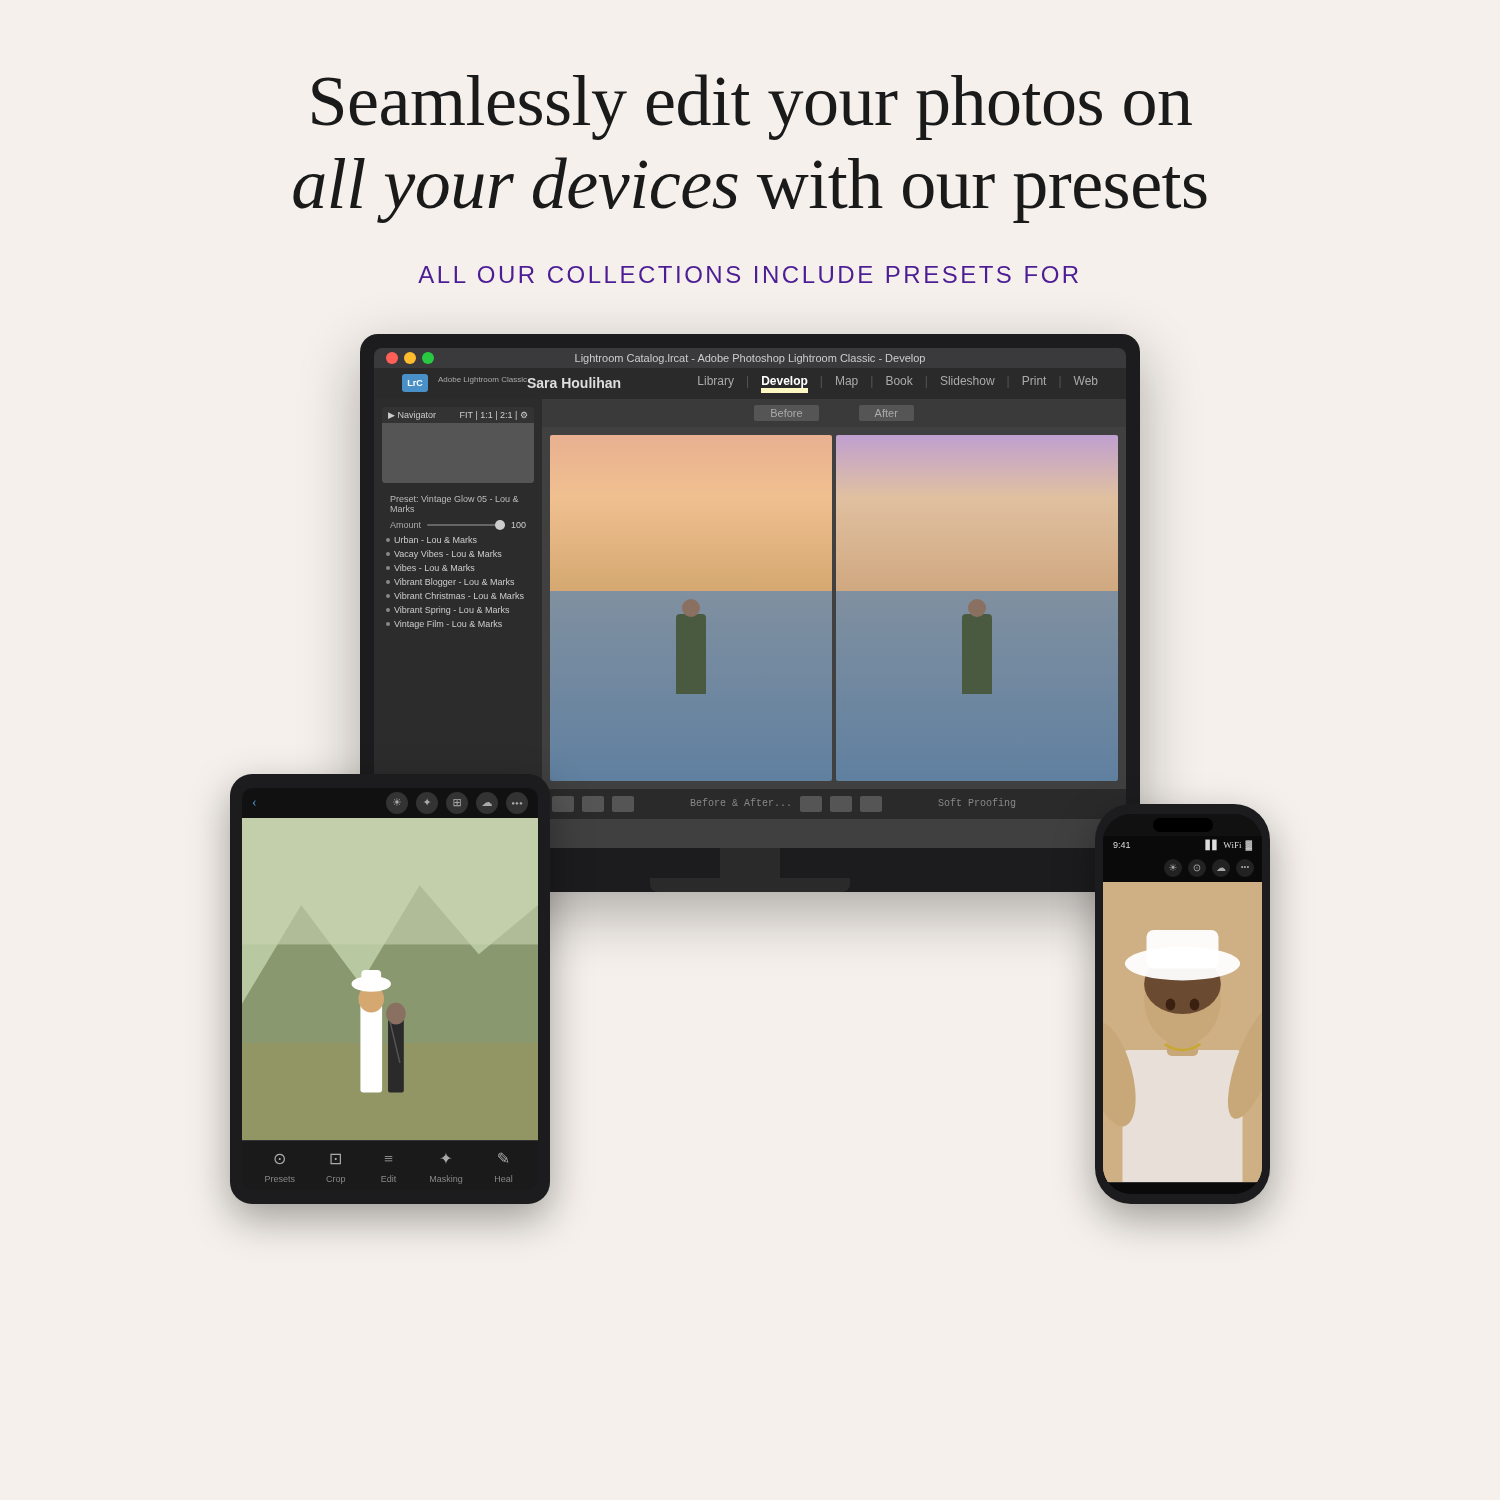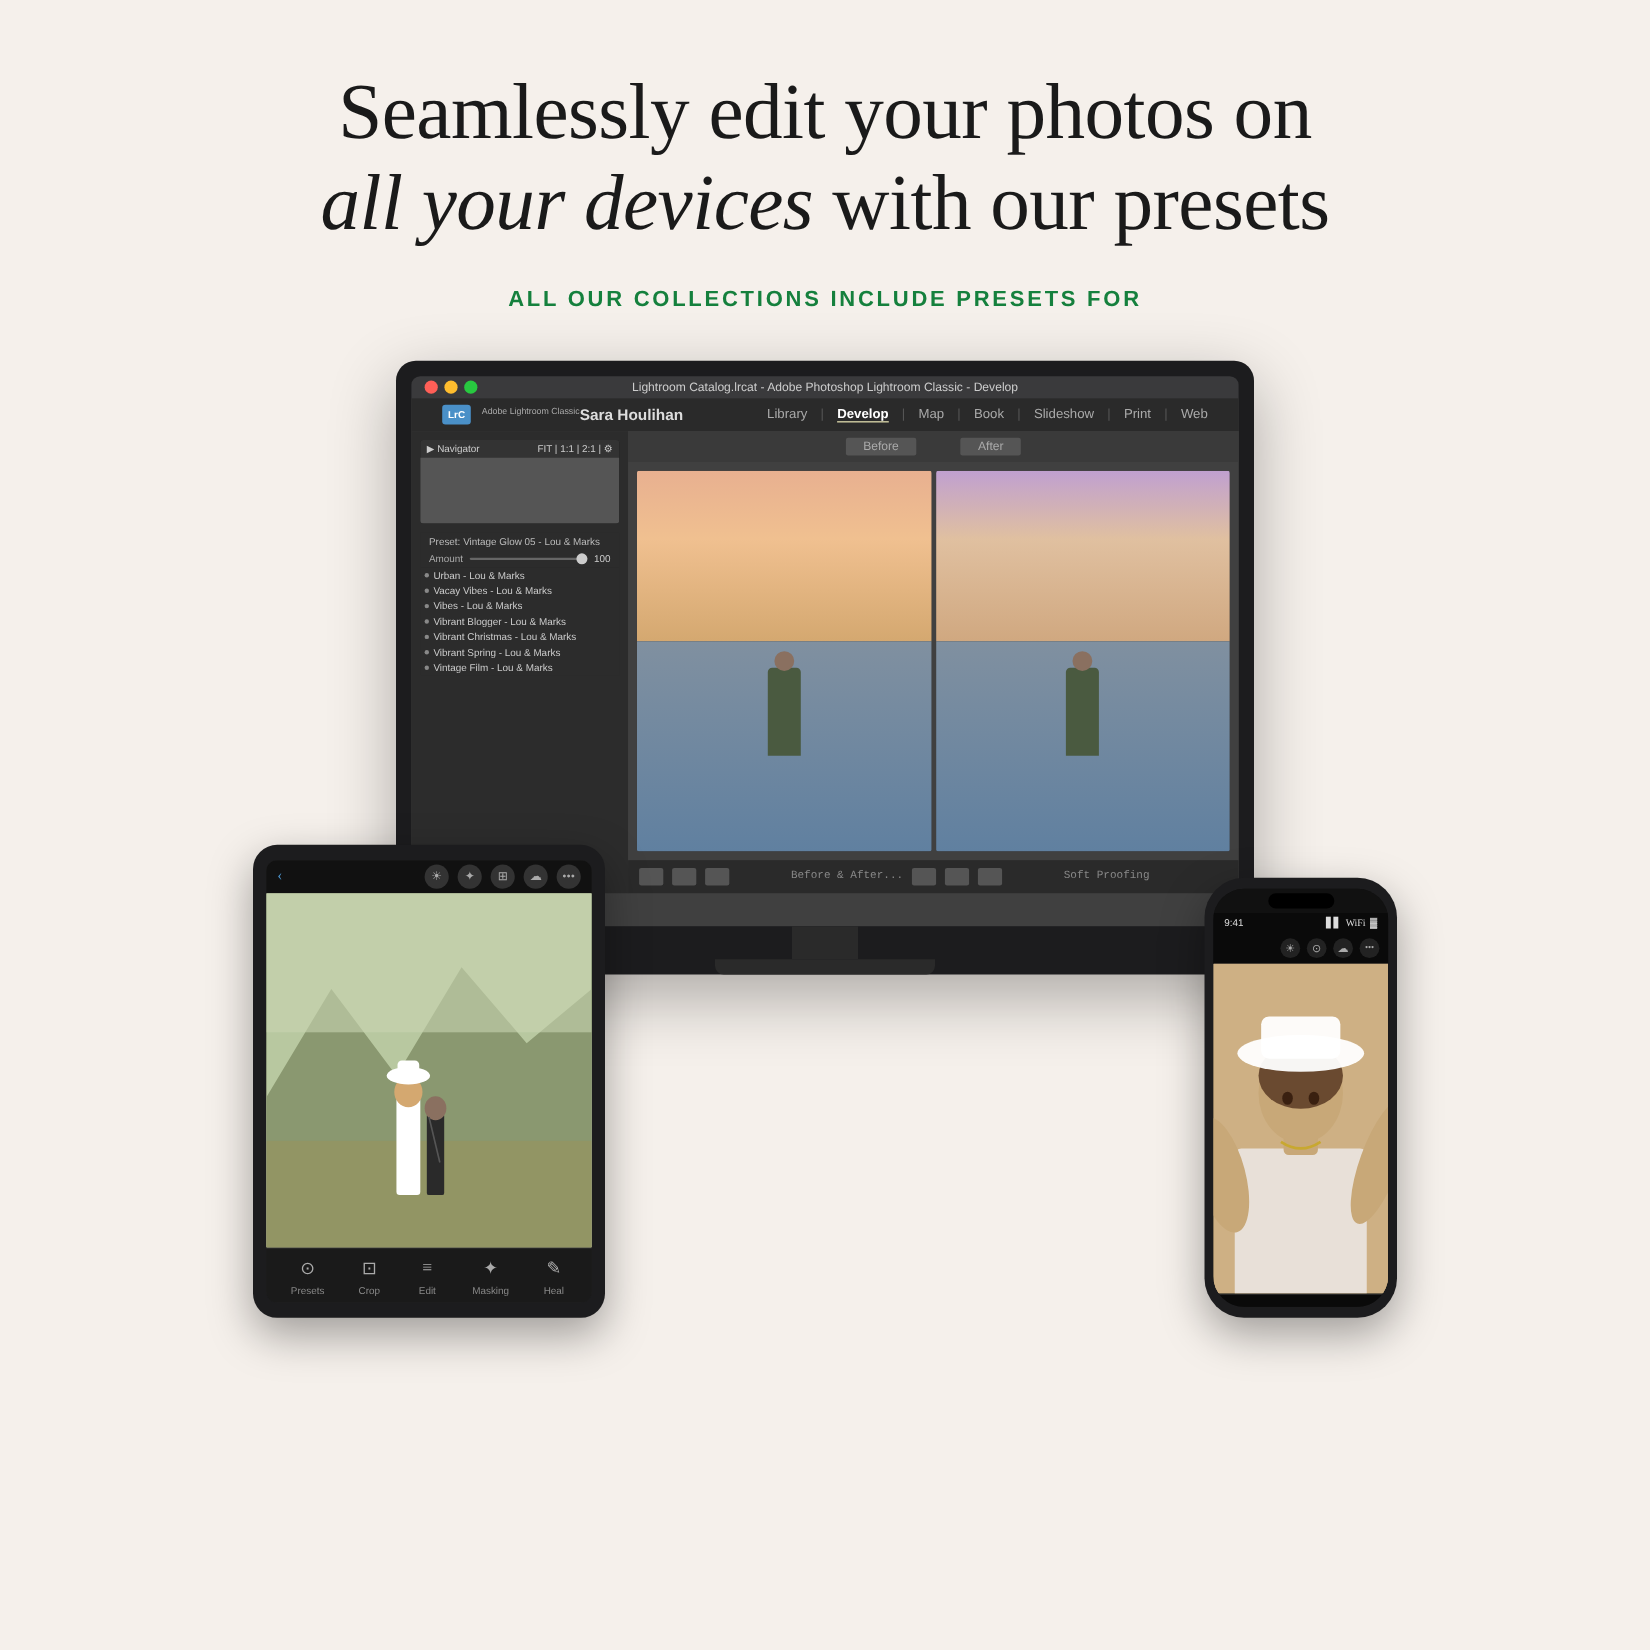--- a/index.html
+++ b/index.html
@@ -28,23 +28,23 @@
       letter-spacing: -0.5px;
     }
 
     .headline-italic {
       font-style: italic;
       font-weight: 400;
     }
 
     .subtitle {
       font-family: 'Helvetica Neue', Arial, sans-serif;
-      font-size: 20px;
-      font-weight: 700;
-      color: #15803d;
+      font-size: 24px;
+      font-weight: 400;
+      color: #4c1d95;
       letter-spacing: 2.5px;
       text-align: center;
       margin-top: 30px;
       line-height: 1.6;
     }
 
     .devices-container {
       position: relative;
       width: 1100px;
       height: 920px;
@@ -148,21 +148,21 @@
       font-size: 12px;
       color: #aaa;
     }
 
     .lr-main {
       display: flex;
       height: calc(100% - 60px);
     }
 
     .lr-sidebar {
-      width: 197px;
+      width: 168px;
       background: #2c2c2c;
       padding: 8px;
       flex-shrink: 0;
     }
 
     .lr-navigator {
       background: #222;
       border-radius: 3px;
       margin-bottom: 8px;
       overflow: hidden;
@@ -584,21 +584,21 @@
         <div class="lr-logo">
           <span>LrC</span>
         </div>
         <div class="lr-user-info">
           <span class="lr-app-name">Adobe Lightroom Classic</span>
           <span class="lr-username">Sara Houlihan</span>
         </div>
         <div class="lr-nav">
           <span style="color:#aaa;font-family:Arial,sans-serif;font-size:12px;">Library</span>
           <span style="color:#555;font-family:Arial,sans-serif;font-size:12px;">|</span>
-          <span style="color:white;font-family:Arial,sans-serif;font-size:12px;font-weight:bold;border-bottom:1px solid #fef9c3;">Develop</span>
+          <span style="color:white;font-family:Arial,sans-serif;font-size:12px;font-weight:bold;border-bottom:5px solid #fef9c3;">Develop</span>
           <span style="color:#555;font-family:Arial,sans-serif;font-size:12px;">|</span>
           <span style="color:#aaa;font-family:Arial,sans-serif;font-size:12px;">Map</span>
           <span style="color:#555;font-family:Arial,sans-serif;font-size:12px;">|</span>
           <span style="color:#aaa;font-family:Arial,sans-serif;font-size:12px;">Book</span>
           <span style="color:#555;font-family:Arial,sans-serif;font-size:12px;">|</span>
           <span style="color:#aaa;font-family:Arial,sans-serif;font-size:12px;">Slideshow</span>
           <span style="color:#555;font-family:Arial,sans-serif;font-size:12px;">|</span>
           <span style="color:#aaa;font-family:Arial,sans-serif;font-size:12px;">Print</span>
           <span style="color:#555;font-family:Arial,sans-serif;font-size:12px;">|</span>
           <span style="color:#aaa;font-family:Arial,sans-serif;font-size:12px;">Web</span>

